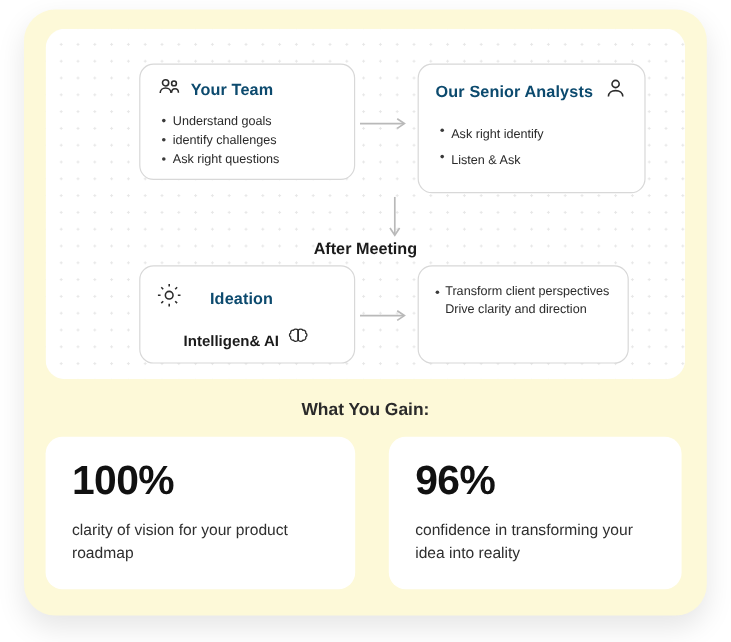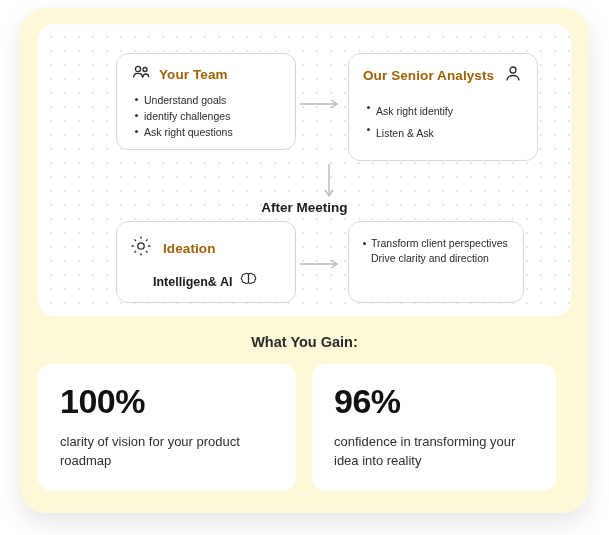--- a/index.html
+++ b/index.html
@@ -44,21 +44,21 @@
     position: absolute;
     background: #ffffff;
     border: 1.5px solid #d8d8d8;
     border-radius: 12px;
     box-sizing: border-box;
   }
 
   .box-title {
     font-size: 13.5px;
     font-weight: bold;
-    color: #a16207;
+    color: #0c4a6e;
     letter-spacing: 0.1px;
   }
 
   .bullets {
     list-style: none;
     margin: 0;
     padding: 0;
   }
   .bullets li {
     position: relative;
@@ -123,21 +123,21 @@
   
   #box-ideation {
     left: 78px;
     top: 197px;
     width: 180px;
     height: 82px;
   }
   #box-ideation .head {
     display: flex;
     align-items: center;
-    gap: 10px;
+    gap: 22px;
     padding: 12px 0 0 12px;
   }
   #box-ideation .subline {
     display: flex;
     align-items: center;
     gap: 7px;
     padding: 9px 0 0 36px;
   }
   #box-ideation .subline .txt {
     font-size: 12.5px;
@@ -199,21 +199,21 @@
 
   .stat-card {
     position: absolute;
     top: 356px;
     background: #ffffff;
     border-radius: 14px;
     box-sizing: border-box;
     padding: 18px 22px 0 22px;
   }
   #stat-0 { left: 18px; width: 258px; height: 127px; }
-  #stat-1 { left: 292px; width: 244px; height: 127px; }
+  #stat-1 { left: 304px; width: 244px; height: 127px; }
 
   .stat-value {
     font-size: 34px;
     font-weight: bold;
     color: #111111;
     letter-spacing: -0.5px;
     line-height: 38px;
   }
   .stat-desc {
     margin-top: 12px;

